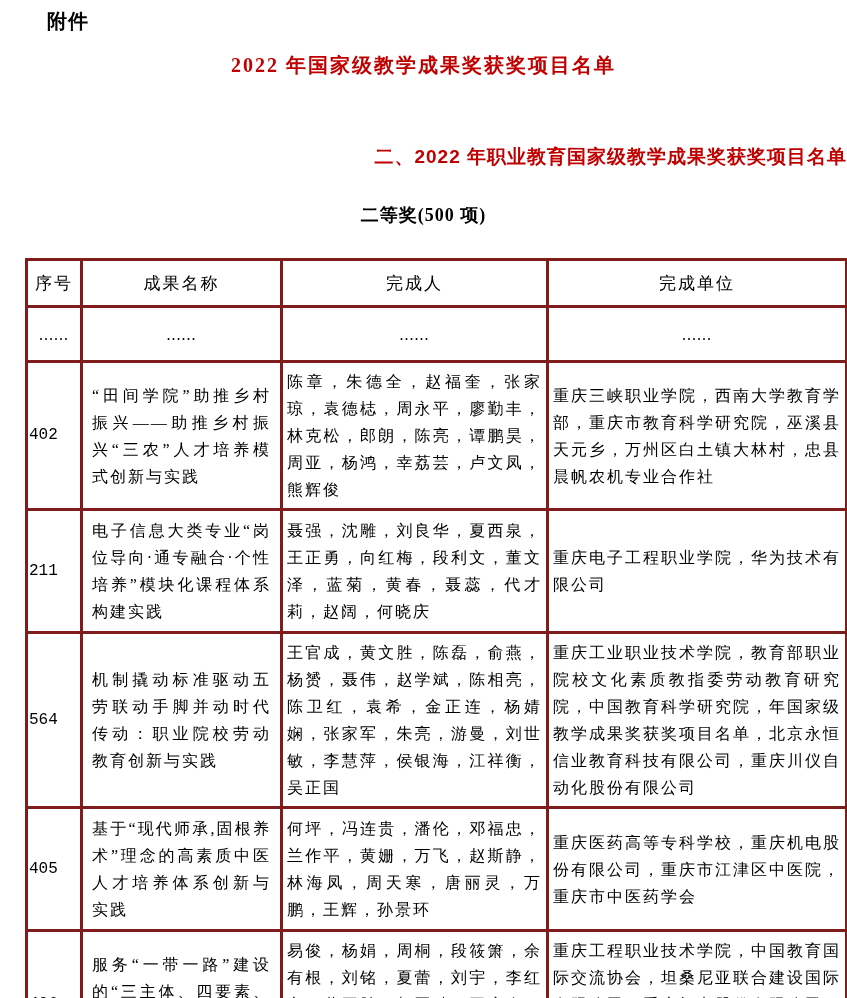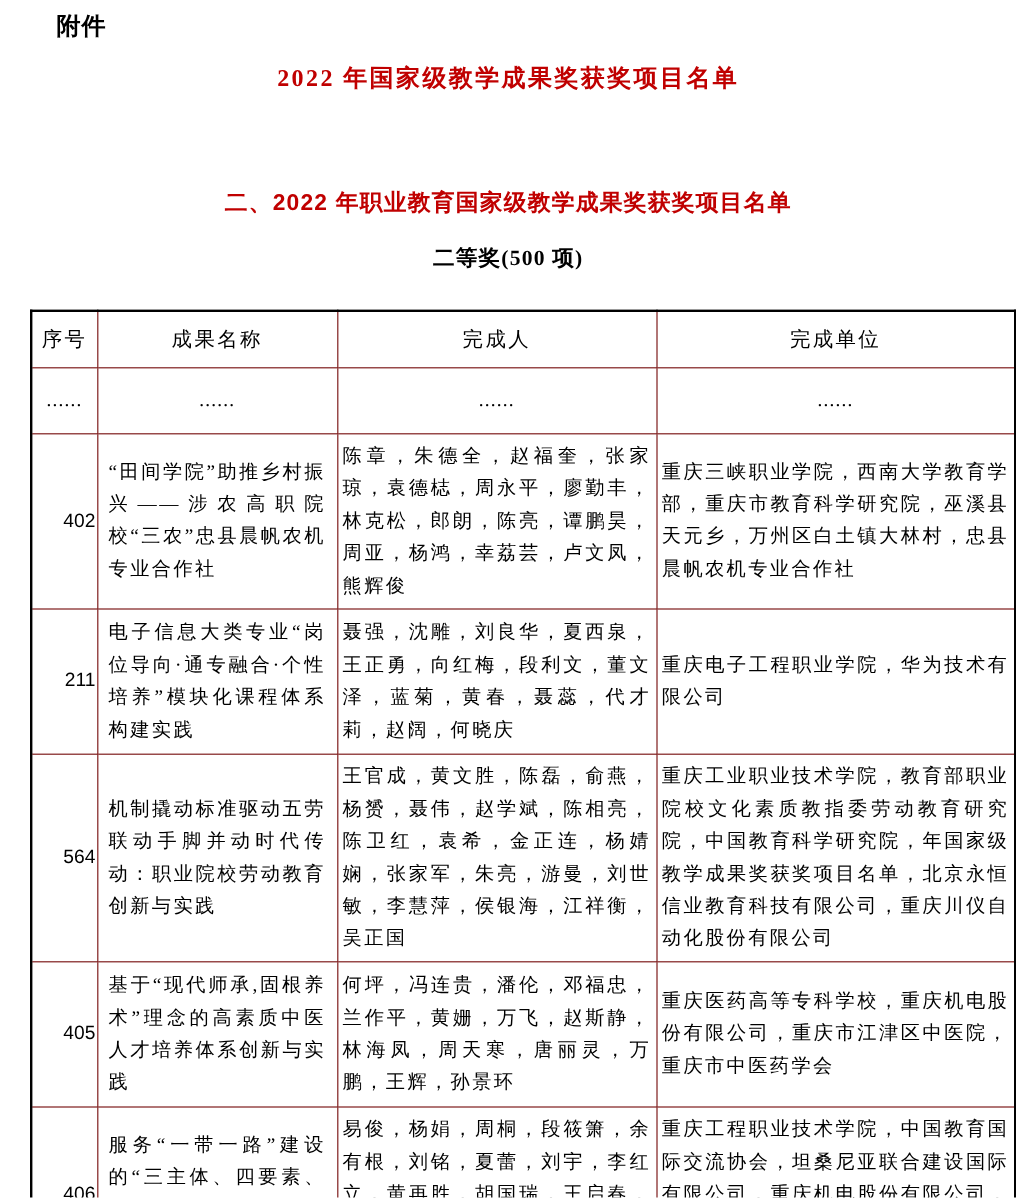--- a/index.html
+++ b/index.html
@@ -16,66 +16,66 @@
     font-family:"Liberation Sans", sans-serif;
     font-weight:bold;font-size:20px;letter-spacing:1px;
   }
   .main-title{
     position:absolute;left:0;top:52px;width:100%;
     text-align:center;
     font-weight:bold;font-size:20px;letter-spacing:2px;
     color:#c00000;
   }
   .section-title{
-    position:absolute;left:0;top:156px;width:100%;
-    text-align:center;
+    position:absolute;left:0;top:144px;width:100%;
+    text-align:right;
     font-family:"Liberation Sans", sans-serif;
     font-weight:bold;font-size:19px;letter-spacing:1px;
     color:#c00000;
   }
   .award-level{
     position:absolute;left:0;top:203px;width:100%;
     text-align:center;
     font-family:Liberation Serif, serif;
     font-weight:bold;font-size:18px;letter-spacing:1px;
     color:#000;
   }
 
   table.awards{
     position:absolute;left:25px;top:258px;
     width:820px;
     border-collapse:collapse;
     table-layout:fixed;
     border:2px solid #000;
   }
   table.awards td,table.awards th{
-    border:1px solid #7f1d1d;
+    border:3px solid #7f1d1d;
     vertical-align:middle;
     font-size:16px;
     line-height:27px;
     overflow:hidden;
   }
   col.c-no{width:55px;}
   col.c-name{width:200px;}
   col.c-people{width:266px;}
   col.c-units{width:299px;}
 
   tr.hdr{height:47px;}
   tr.hdr th{
     font-family:"Liberation Sans", sans-serif;
     font-weight:normal;font-size:17px;
     text-align:center;letter-spacing:2px;
   }
   tr.dots{height:55px;}
   tr.dots td{text-align:center;letter-spacing:1px;font-size:16px;}
 
   td.num-cell{
-    text-align:right;
+    text-align:left;
     font-size:17px;
-    font-family:Liberation Sans, sans-serif;
+    font-family:Liberation Mono, monospace;
   }
   td.name-cell{
     padding:6px 9px;
     text-align:justify;
     text-justify:inter-character;
     letter-spacing:2px;
   }
   td.people-cell,td.units-cell{
     padding:5px 4px;
     text-align:justify;
@@ -118,21 +118,21 @@
 
       <tr class="dots">
         <td>......</td>
         <td>......</td>
         <td>......</td>
         <td>......</td>
       </tr>
 
       <tr class="r402">
         <td class="num-cell">402</td>
-        <td class="name-cell">“田间学院”助推乡村振兴——涉农高职院校“三农”忠县晨帆农机专业合作社</td>
+        <td class="name-cell">“田间学院”助推乡村振兴——助推乡村振兴“三农”人才培养模式创新与实践</td>
         <td class="people-cell">陈章，朱德全，赵福奎，张家琼，袁德梽，周永平，廖勤丰，林克松，郎朗，陈亮，谭鹏昊，周亚，杨鸿，幸荔芸，卢文凤，熊辉俊</td>
         <td class="units-cell">重庆三峡职业学院，西南大学教育学部，重庆市教育科学研究院，巫溪县天元乡，万州区白土镇大林村，忠县晨帆农机专业合作社</td>
       </tr>
 
       <tr class="r403">
         <td class="num-cell">211</td>
         <td class="name-cell">电子信息大类专业“岗位导向·通专融合·个性培养”模块化课程体系构建实践</td>
         <td class="people-cell">聂强，沈雕，刘良华，夏西泉，王正勇，向红梅，段利文，董文泽，蓝菊，黄春，聂蕊，代才莉，赵阔，何晓庆</td>
         <td class="units-cell">重庆电子工程职业学院，华为技术有限公司</td>
       </tr>

